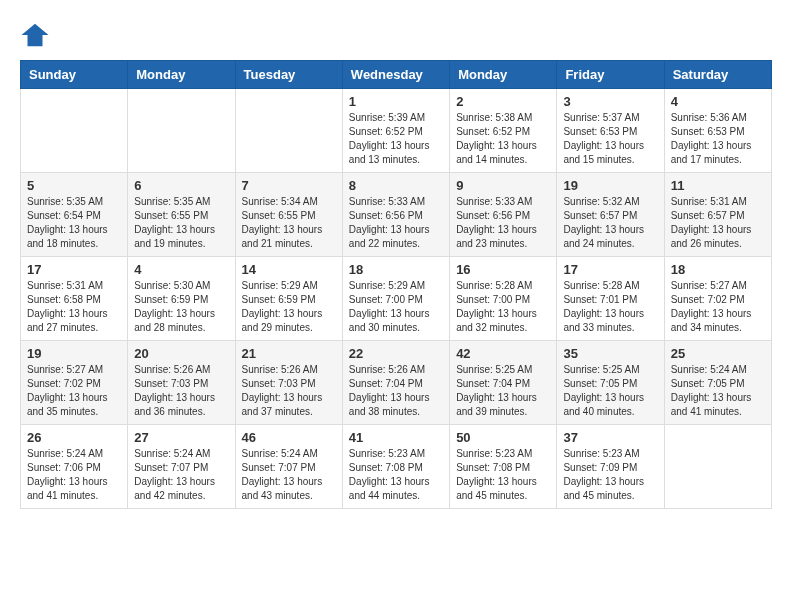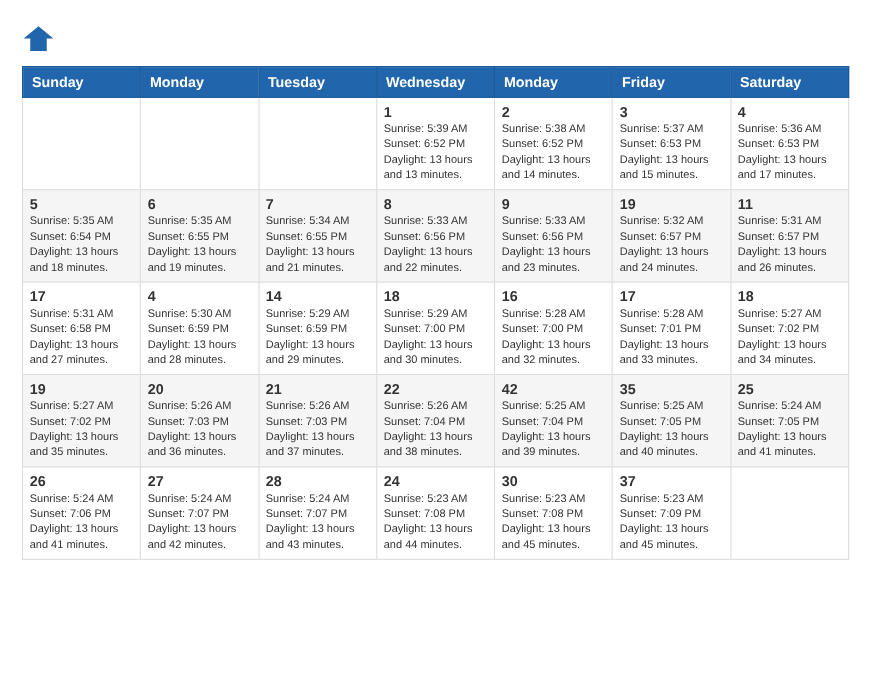--- a/index.html
+++ b/index.html
@@ -244,29 +244,29 @@
       <tr>
         <td>
           <span class="day-num">26</span>
           <div class="day-info">Sunrise: 5:24 AM<br>Sunset: 7:06 PM<br>Daylight: 13 hours<br>and 41 minutes.</div>
         </td>
         <td>
           <span class="day-num">27</span>
           <div class="day-info">Sunrise: 5:24 AM<br>Sunset: 7:07 PM<br>Daylight: 13 hours<br>and 42 minutes.</div>
         </td>
         <td>
-          <span class="day-num">28</span>
+          <span class="day-num">46</span>
           <div class="day-info">Sunrise: 5:24 AM<br>Sunset: 7:07 PM<br>Daylight: 13 hours<br>and 43 minutes.</div>
         </td>
         <td>
-          <span class="day-num">24</span>
+          <span class="day-num">41</span>
           <div class="day-info">Sunrise: 5:23 AM<br>Sunset: 7:08 PM<br>Daylight: 13 hours<br>and 44 minutes.</div>
         </td>
         <td>
-          <span class="day-num">30</span>
+          <span class="day-num">50</span>
           <div class="day-info">Sunrise: 5:23 AM<br>Sunset: 7:08 PM<br>Daylight: 13 hours<br>and 45 minutes.</div>
         </td>
         <td>
           <span class="day-num">37</span>
           <div class="day-info">Sunrise: 5:23 AM<br>Sunset: 7:09 PM<br>Daylight: 13 hours<br>and 45 minutes.</div>
         </td>
         <td class="empty-cell"></td>
       </tr>
     </tbody>
 </table>

